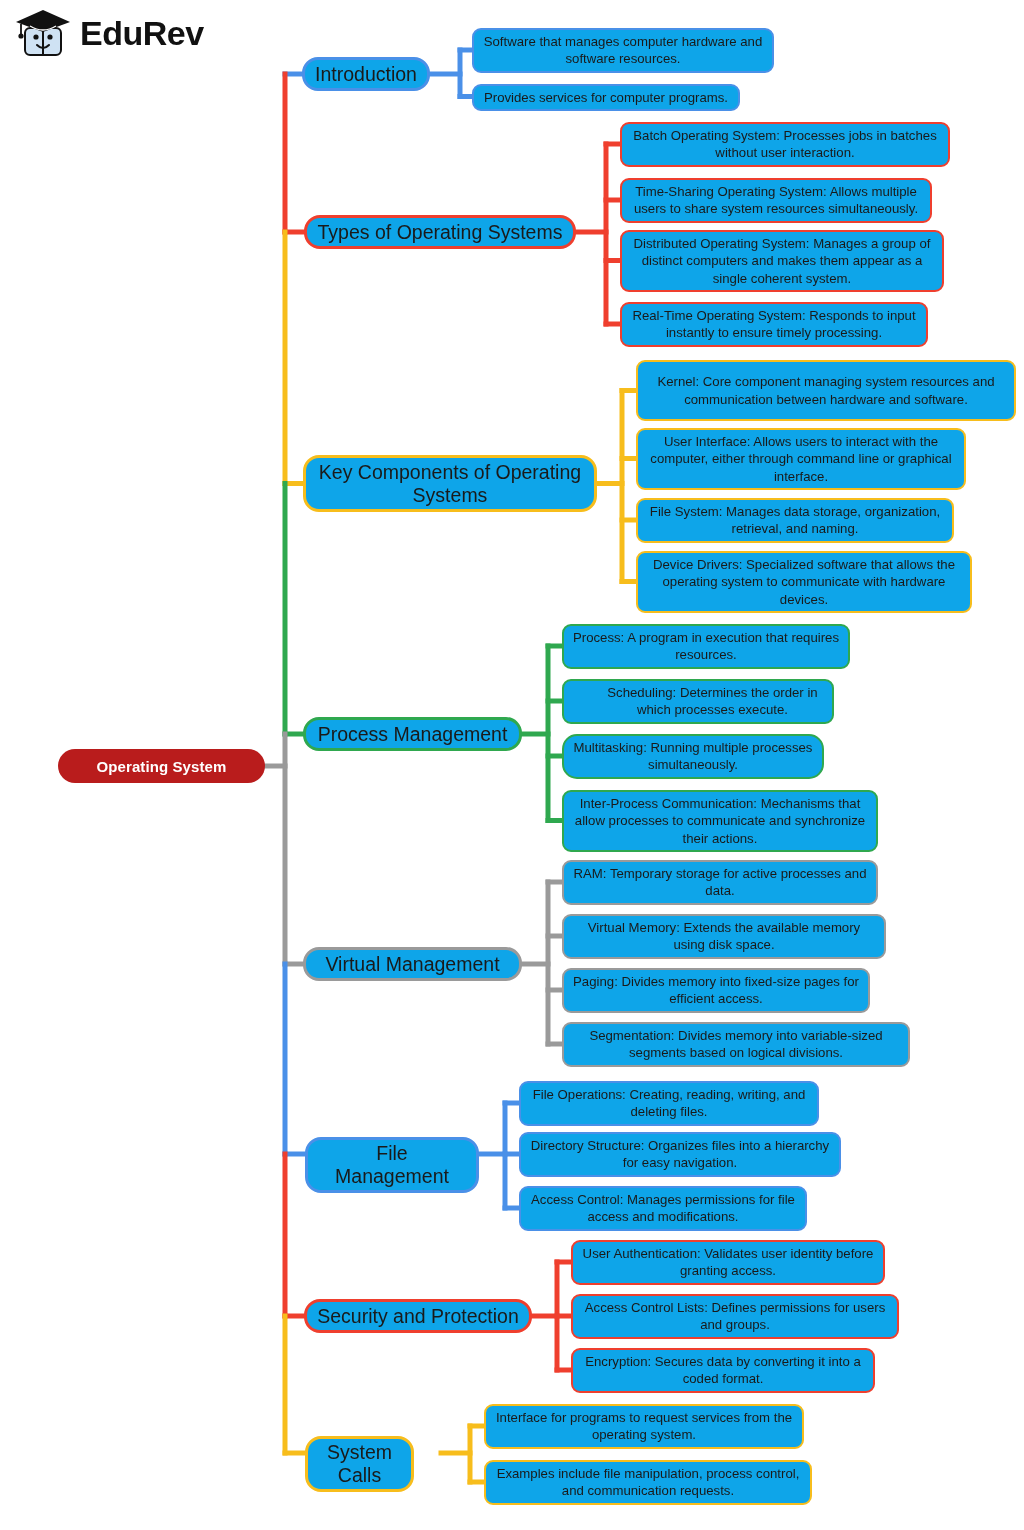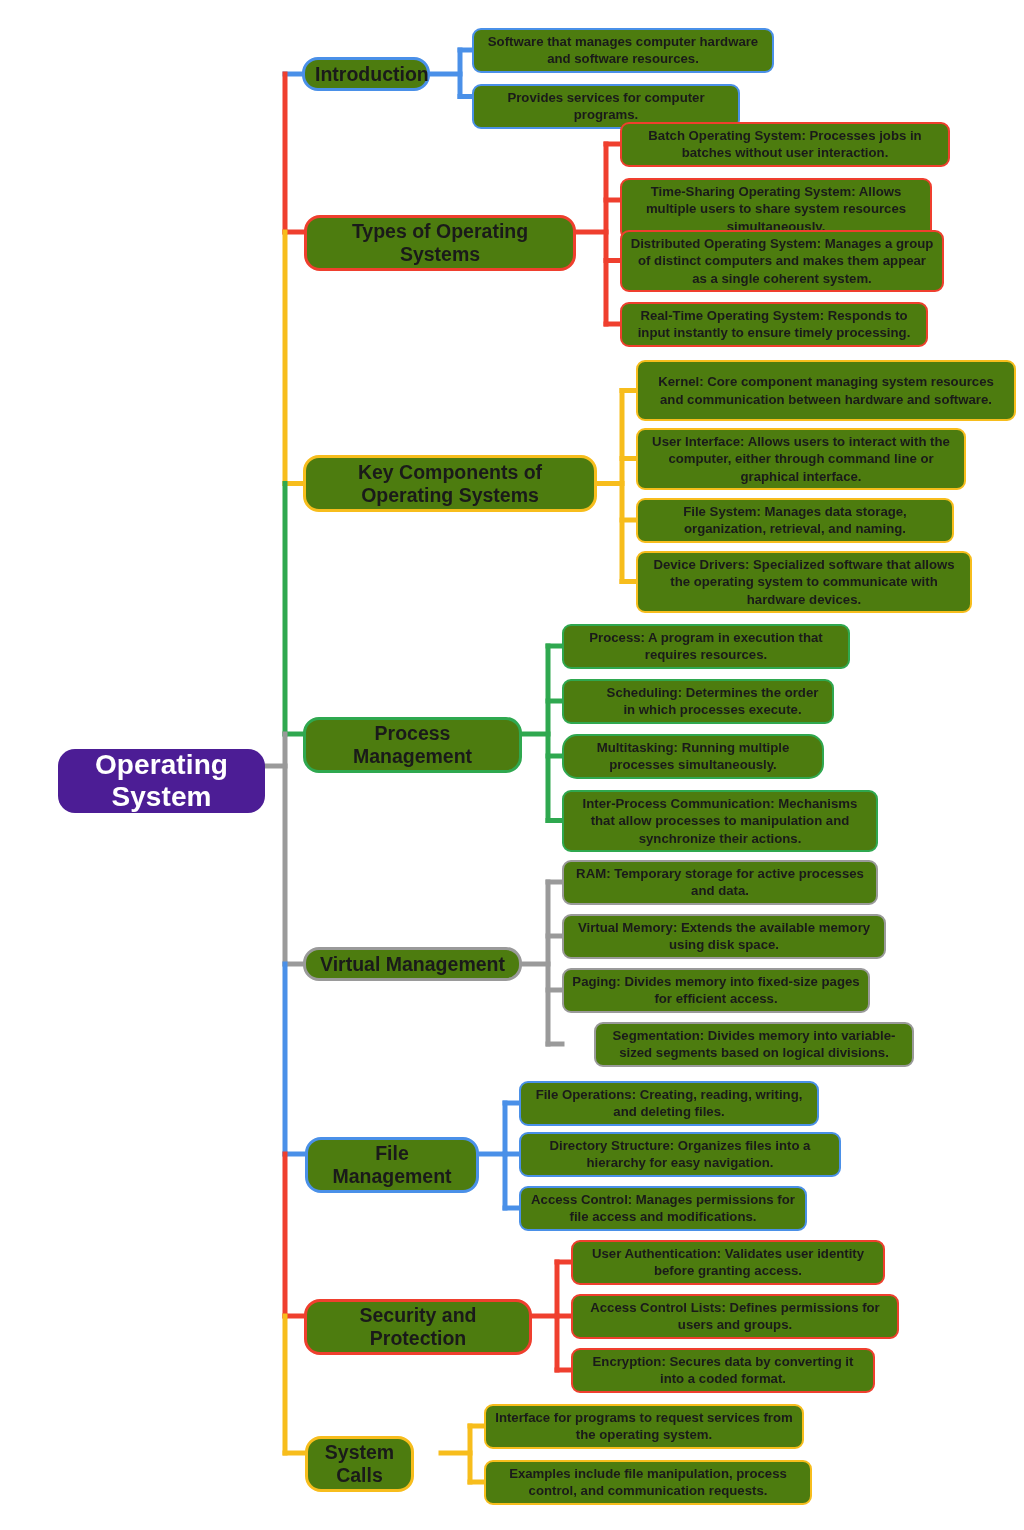--- a/index.html
+++ b/index.html
@@ -47,34 +47,33 @@
     font-weight: bold;
     color: #111111;
     letter-spacing: -0.5px;
     line-height: 1;
     padding-bottom: 4px;
   }
   
   .node {
     position: absolute;
     box-sizing: border-box;
-    background: #4d7c0f;
+    background: #0ea5e9;
     display: flex;
     align-items: center;
     justify-content: center;
     text-align: center;
     color: #1a1a1a;
     z-index: 3;
-    font-weight: bold;
   }
   .node-root {
-    background: #4c1d95;
+    background: #b91c1c;
     color: #ffffff;
     font-weight: bold;
-    font-size: 28px;
+    font-size: 15px;
     border-radius: 17px;
     border: none;
     letter-spacing: 0.1px;
   }
   .node-branch {
     border-width: 3px;
     border-style: solid;
     border-radius: 16px;
     font-size: 19.5px;
     line-height: 1.18;
@@ -152,20 +151,42 @@
       <path d="M557 1370 L571 1370" stroke="#ef3f2e" stroke-width="5" fill="none" stroke-linecap="square"></path>
       <path d="M285 1316 L285 1453" stroke="#f7bd1c" stroke-width="5" fill="none" stroke-linecap="square"></path>
       <path d="M285 1453 L305 1453" stroke="#f7bd1c" stroke-width="5" fill="none" stroke-linecap="square"></path>
       <path d="M441 1453 L470 1453" stroke="#f7bd1c" stroke-width="5" fill="none" stroke-linecap="square"></path>
       <path d="M470 1426 L470 1482" stroke="#f7bd1c" stroke-width="5" fill="none" stroke-linecap="square"></path>
       <path d="M470 1426 L484 1426" stroke="#f7bd1c" stroke-width="5" fill="none" stroke-linecap="square"></path>
       <path d="M470 1482 L484 1482" stroke="#f7bd1c" stroke-width="5" fill="none" stroke-linecap="square"></path>
       <path d="M265 766 L285 766" stroke="#9a9a9a" stroke-width="5" fill="none" stroke-linecap="square"></path>
     </svg>
 
+  <div class="logo">
+    <div class="logo-mark">
+      <svg width="62" height="58" viewBox="0 0 62 58">
+
+        <rect x="13" y="22" width="36" height="27" rx="5" ry="5" fill="#cfe2f3" stroke="#111111" stroke-width="2"></rect>
+
+        <line x1="31" y1="22" x2="31" y2="49" stroke="#111111" stroke-width="2"></line>
+
+        <circle cx="24" cy="31" r="2.6" fill="#111111"></circle>
+        <circle cx="38" cy="31" r="2.6" fill="#111111"></circle>
+
+        <path d="M25 39 Q31 45 37 39" fill="none" stroke="#111111" stroke-width="2" stroke-linecap="round"></path>
+
+        <path d="M31 4 L58 16 L31 26 L4 16 Z" fill="#111111"></path>
+        <path d="M18 20 Q31 28 44 20" fill="none" stroke="#ffffff" stroke-width="1.4"></path>
+
+        <path d="M9 18 L9 28" stroke="#111111" stroke-width="1.8"></path>
+        <circle cx="9" cy="30" r="2.6" fill="#111111"></circle>
+      </svg>
+    </div>
+    <div class="logo-text">EduRev</div>
+  </div>
 
   <div id="nodes">
       <div class="node node-root" style="left: 58px; top: 749px; width: 207px; min-height: 34px;">
         <span class="root-text">Operating System</span>
       </div>
       <div class="node node-branch" style="left: 302px; top: 57px; width: 128px; min-height: 34px; border-color: rgb(74, 144, 232);">
         <span class="branch-text">Introduction</span>
       </div>
       <div class="node node-leaf" style="left: 472px; top: 28px; width: 302px; min-height: 44px; border-color: rgb(74, 144, 232);">
         <span class="leaf-text">Software that manages computer hardware and software resources.</span>
@@ -209,35 +230,35 @@
       <div class="node node-leaf" style="left: 562px; top: 624px; width: 288px; min-height: 44px; border-color: rgb(47, 168, 79);">
         <span class="leaf-text">Process: A program in execution that requires resources.</span>
       </div>
       <div class="node node-leaf" style="left: 562px; top: 679px; width: 272px; min-height: 44px; border-color: rgb(47, 168, 79); padding-left: 37px;">
         <span class="leaf-text">Scheduling: Determines the order in which processes execute.</span>
       </div>
       <div class="node node-leaf" style="left: 562px; top: 734px; width: 262px; min-height: 44px; border-color: rgb(47, 168, 79); border-radius: 15px;">
         <span class="leaf-text">Multitasking: Running multiple processes simultaneously.</span>
       </div>
       <div class="node node-leaf" style="left: 562px; top: 790px; width: 316px; min-height: 61px; border-color: rgb(47, 168, 79);">
-        <span class="leaf-text">Inter-Process Communication: Mechanisms that allow processes to manipulation and synchronize their actions.</span>
+        <span class="leaf-text">Inter-Process Communication: Mechanisms that allow processes to communicate and synchronize their actions.</span>
       </div>
       <div class="node node-branch" style="left: 303px; top: 947px; width: 219px; min-height: 34px; border-color: rgb(154, 154, 154);">
         <span class="branch-text">Virtual Management</span>
       </div>
       <div class="node node-leaf" style="left: 562px; top: 860px; width: 316px; min-height: 44px; border-color: rgb(154, 154, 154);">
         <span class="leaf-text">RAM: Temporary storage for active processes and data.</span>
       </div>
       <div class="node node-leaf" style="left: 562px; top: 914px; width: 324px; min-height: 44px; border-color: rgb(154, 154, 154);">
         <span class="leaf-text">Virtual Memory: Extends the available memory using disk space.</span>
       </div>
       <div class="node node-leaf" style="left: 562px; top: 968px; width: 308px; min-height: 44px; border-color: rgb(154, 154, 154);">
         <span class="leaf-text">Paging: Divides memory into fixed-size pages for efficient access.</span>
       </div>
-      <div class="node node-leaf" style="left: 562px; top: 1022px; width: 320px; min-height: 44px; border-color: rgb(154, 154, 154); margin-left: 32px;">
+      <div class="node node-leaf" style="left: 562px; top: 1022px; width: 348px; min-height: 44px; border-color: rgb(154, 154, 154);">
         <span class="leaf-text">Segmentation: Divides memory into variable-sized segments based on logical divisions.</span>
       </div>
       <div class="node node-branch" style="left: 305px; top: 1137px; width: 174px; min-height: 34px; border-color: rgb(74, 144, 232);">
         <span class="branch-text">File Management</span>
       </div>
       <div class="node node-leaf" style="left: 519px; top: 1081px; width: 300px; min-height: 44px; border-color: rgb(74, 144, 232);">
         <span class="leaf-text">File Operations: Creating, reading, writing, and deleting files.</span>
       </div>
       <div class="node node-leaf" style="left: 519px; top: 1132px; width: 322px; min-height: 44px; border-color: rgb(74, 144, 232);">
         <span class="leaf-text">Directory Structure: Organizes files into a hierarchy for easy navigation.</span>

